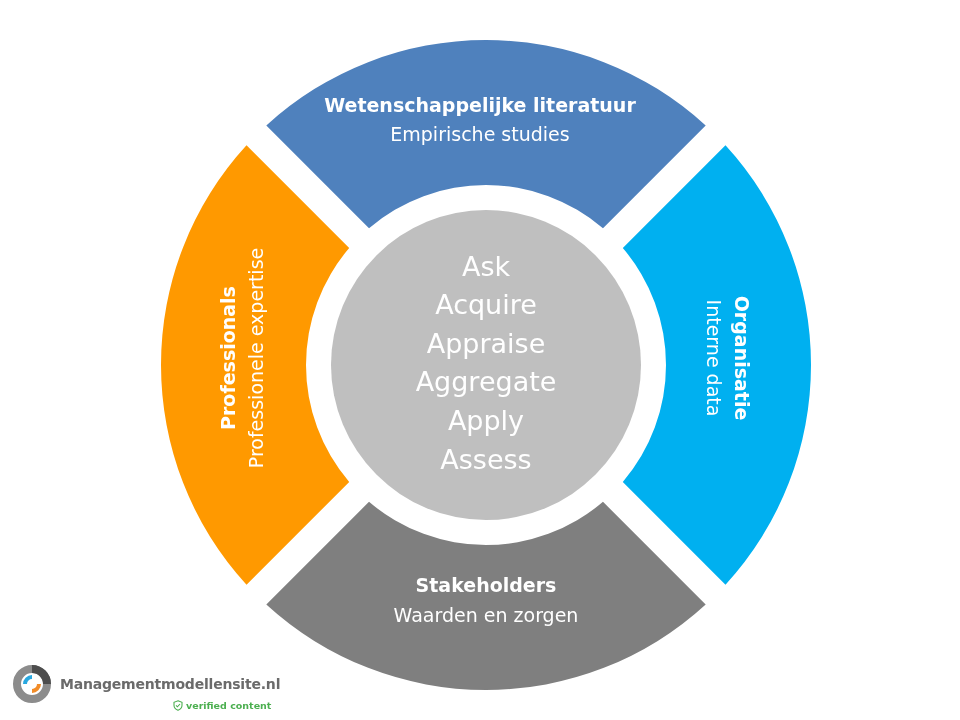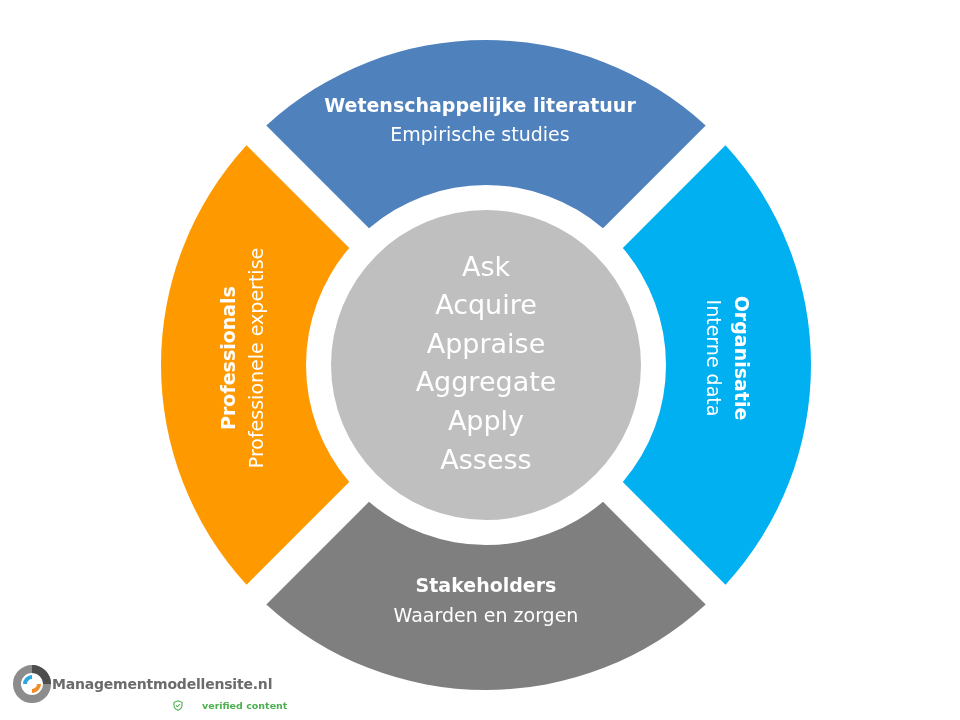--- a/index.html
+++ b/index.html
@@ -2,22 +2,22 @@
 <html><head>
 <meta charset="utf-8">
 <style>
   html, body { margin:0; padding:0; background:#ffffff; }
   body { width:960px; height:720px; position:relative; overflow:hidden; font-family:"DejaVu Sans", sans-serif; }
   #diagram { position:absolute; left:0; top:0; width:960px; height:720px; }
   .seg-title { font-weight:bold; font-size:19px; fill:#ffffff; }
   .seg-sub { font-size:19px; fill:#ffffff; }
   .center-text { font-size:27px; fill:#ffffff; }
   .logo { position:absolute; left:12px; top:664px; display:flex; align-items:center; }
-  .logo-name { font-family:"DejaVu Sans", sans-serif; font-weight:bold; font-size:14px; color:#6b6b6b; letter-spacing:-0.2px; }
-  .verified { position:absolute; left:173px; top:700px; font-size:9.5px; font-weight:bold; color:#4caf50; display:flex; align-items:center;gap:16px; }
+  .logo-name { font-family:"DejaVu Sans", sans-serif; font-weight:bold; font-size:14px; color:#6b6b6b; margin-left:8px; letter-spacing:-0.2px; }
+  .verified { position:absolute; left:173px; top:700px; font-size:9.5px; font-weight:bold; color:#4caf50; display:flex; align-items:center; }
   .verified svg { margin-right:3px; }
 </style>
 </head>
 <body>
 
 <svg id="diagram" viewBox="0 0 960 720" xmlns="http://www.w3.org/2000/svg">
   <path id="seg-top" d="M266.303109947649,125.50412007442557 A325,325 0 0 1 705.696890052351,125.50412007442557 L602.9941613272064,228.20684879957034 A180,180 0 0 0 369.0058386727937,228.2068487995703 Z" fill="#4f81bd"></path>
   <path id="seg-right" d="M725.4958799255744,145.30310994764895 A325,325 0 0 1 725.4958799255744,584.696890052351 L622.7931512004296,481.99416132720637 A180,180 0 0 0 622.7931512004296,248.00583867279366 Z" fill="#00b0f0"></path>
   <path id="seg-bottom" d="M705.696890052351,604.4958799255744 A325,325 0 0 1 266.303109947649,604.4958799255744 L369.0058386727937,501.7931512004297 A180,180 0 0 0 602.9941613272064,501.79315120042963 Z" fill="#7f7f7f"></path>
   <path id="seg-left" d="M246.5041200744256,584.6968900523511 A325,325 0 0 1 246.50412007442557,145.30310994764895 L349.20684879957025,248.0058386727937 A180,180 0 0 0 349.20684879957037,481.99416132720637 Z" fill="#ff9900"></path>

